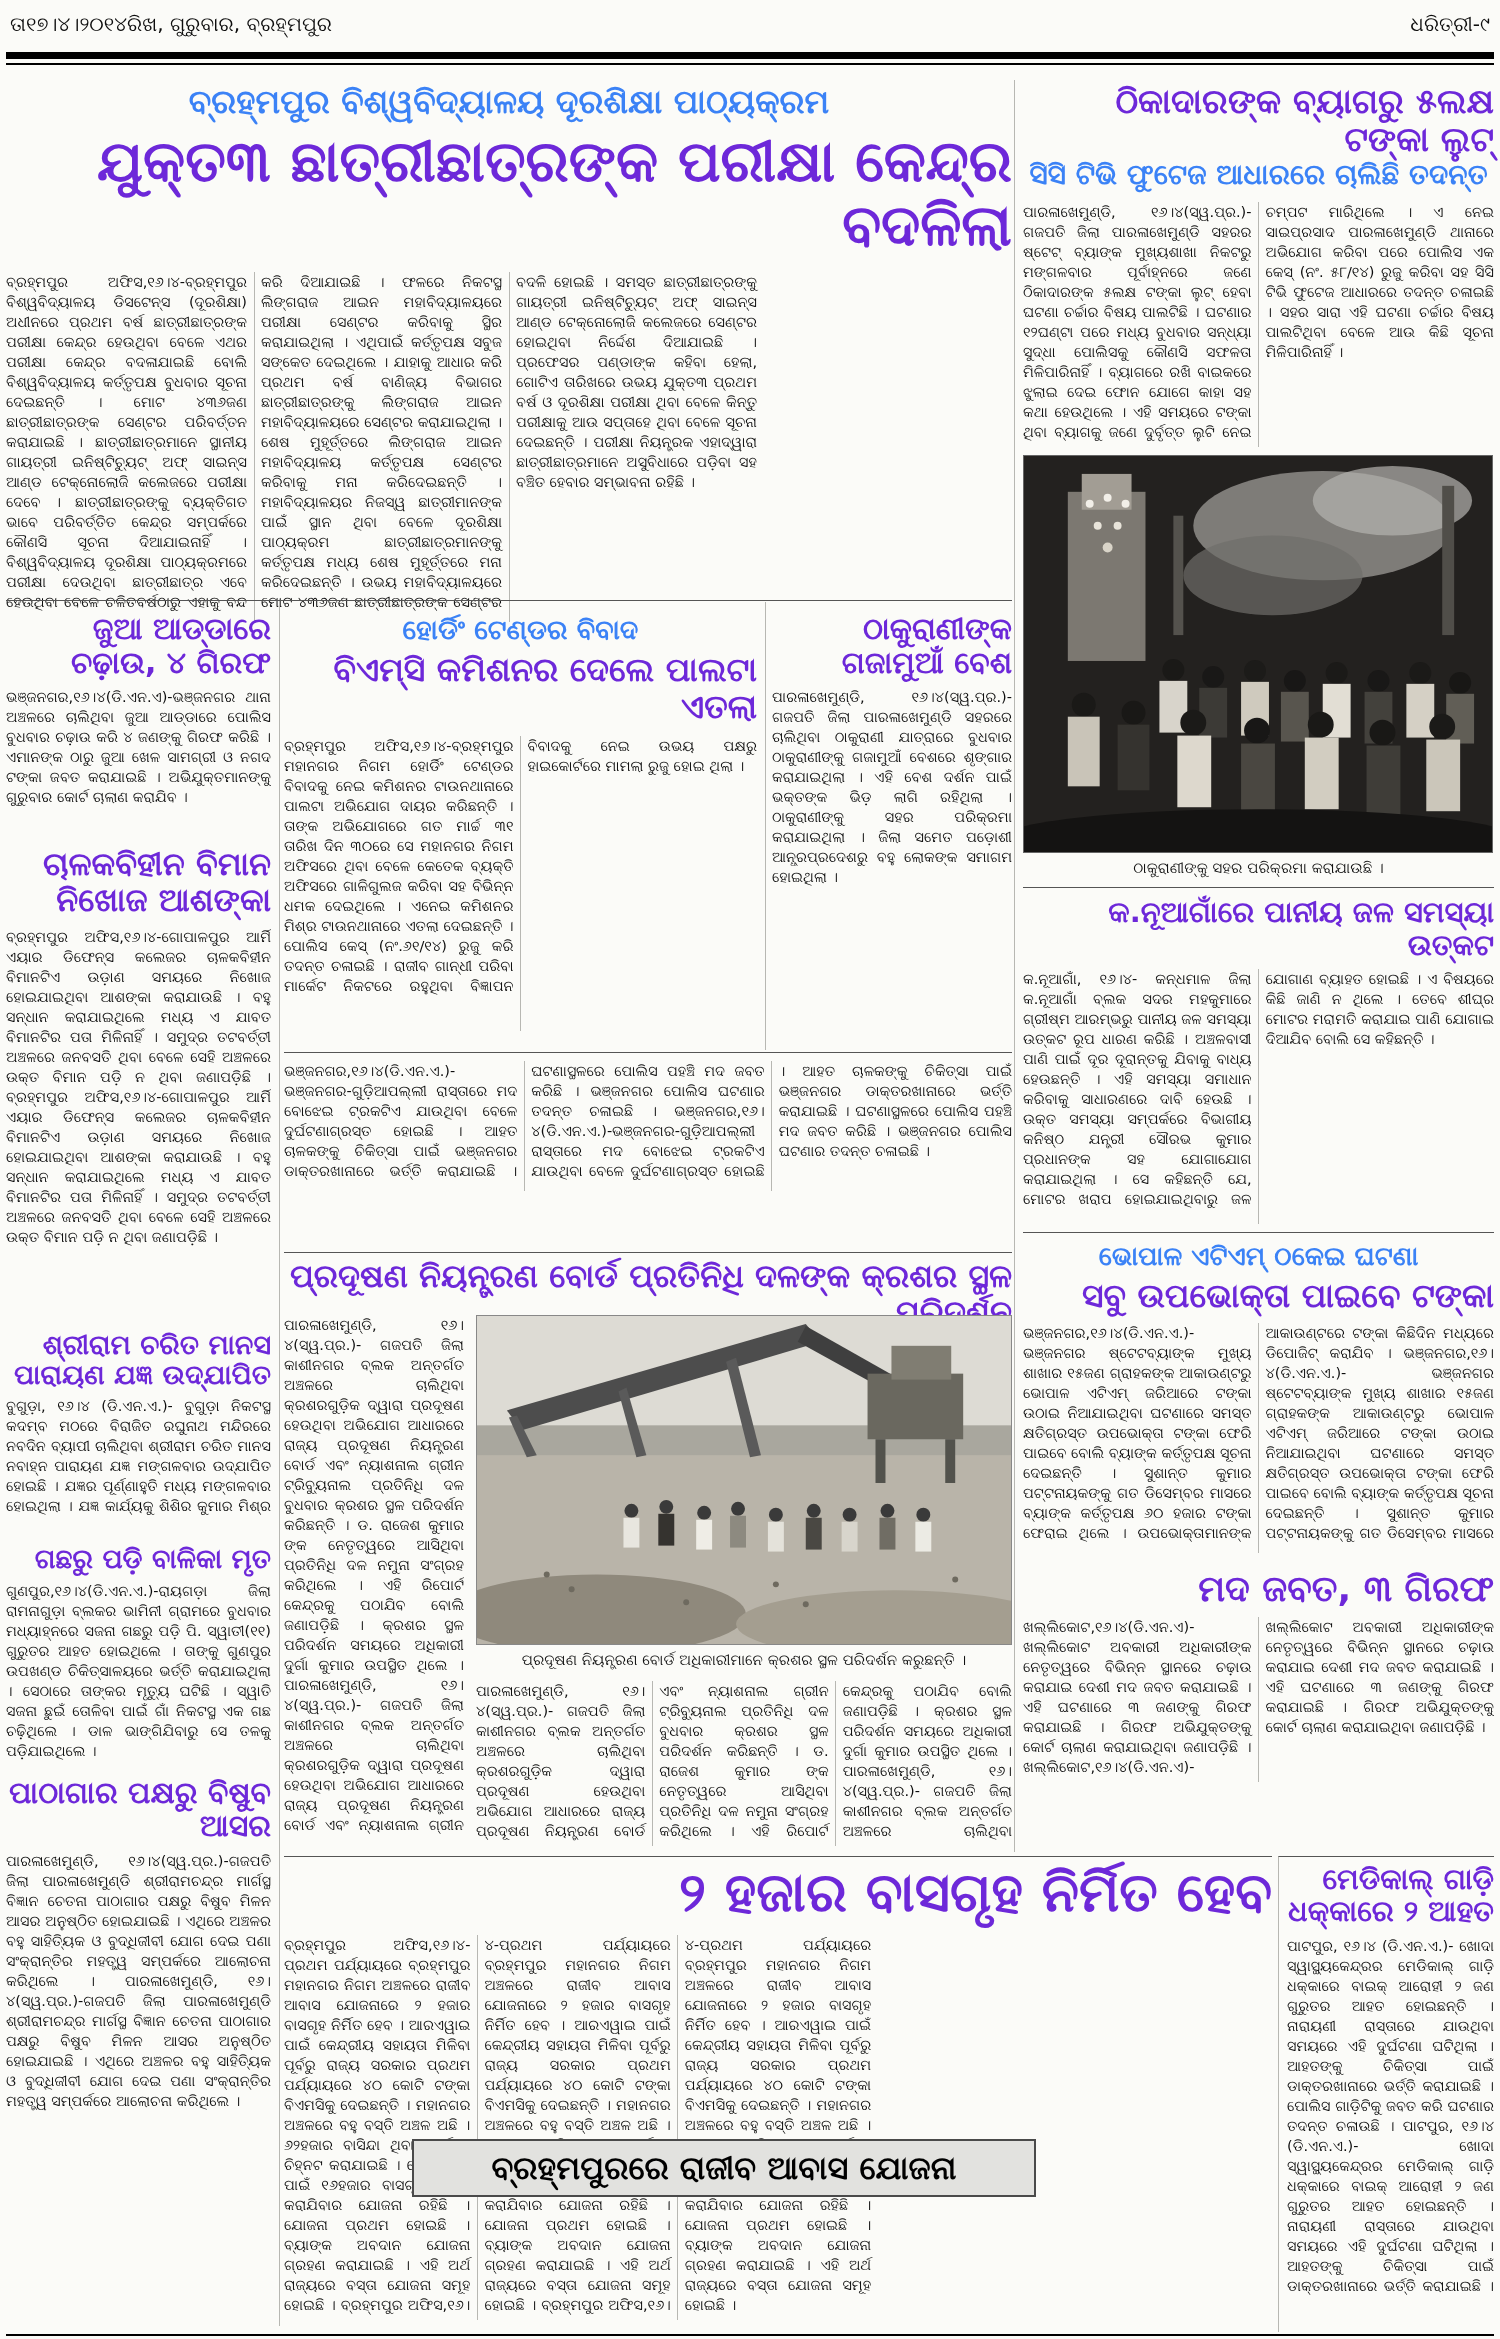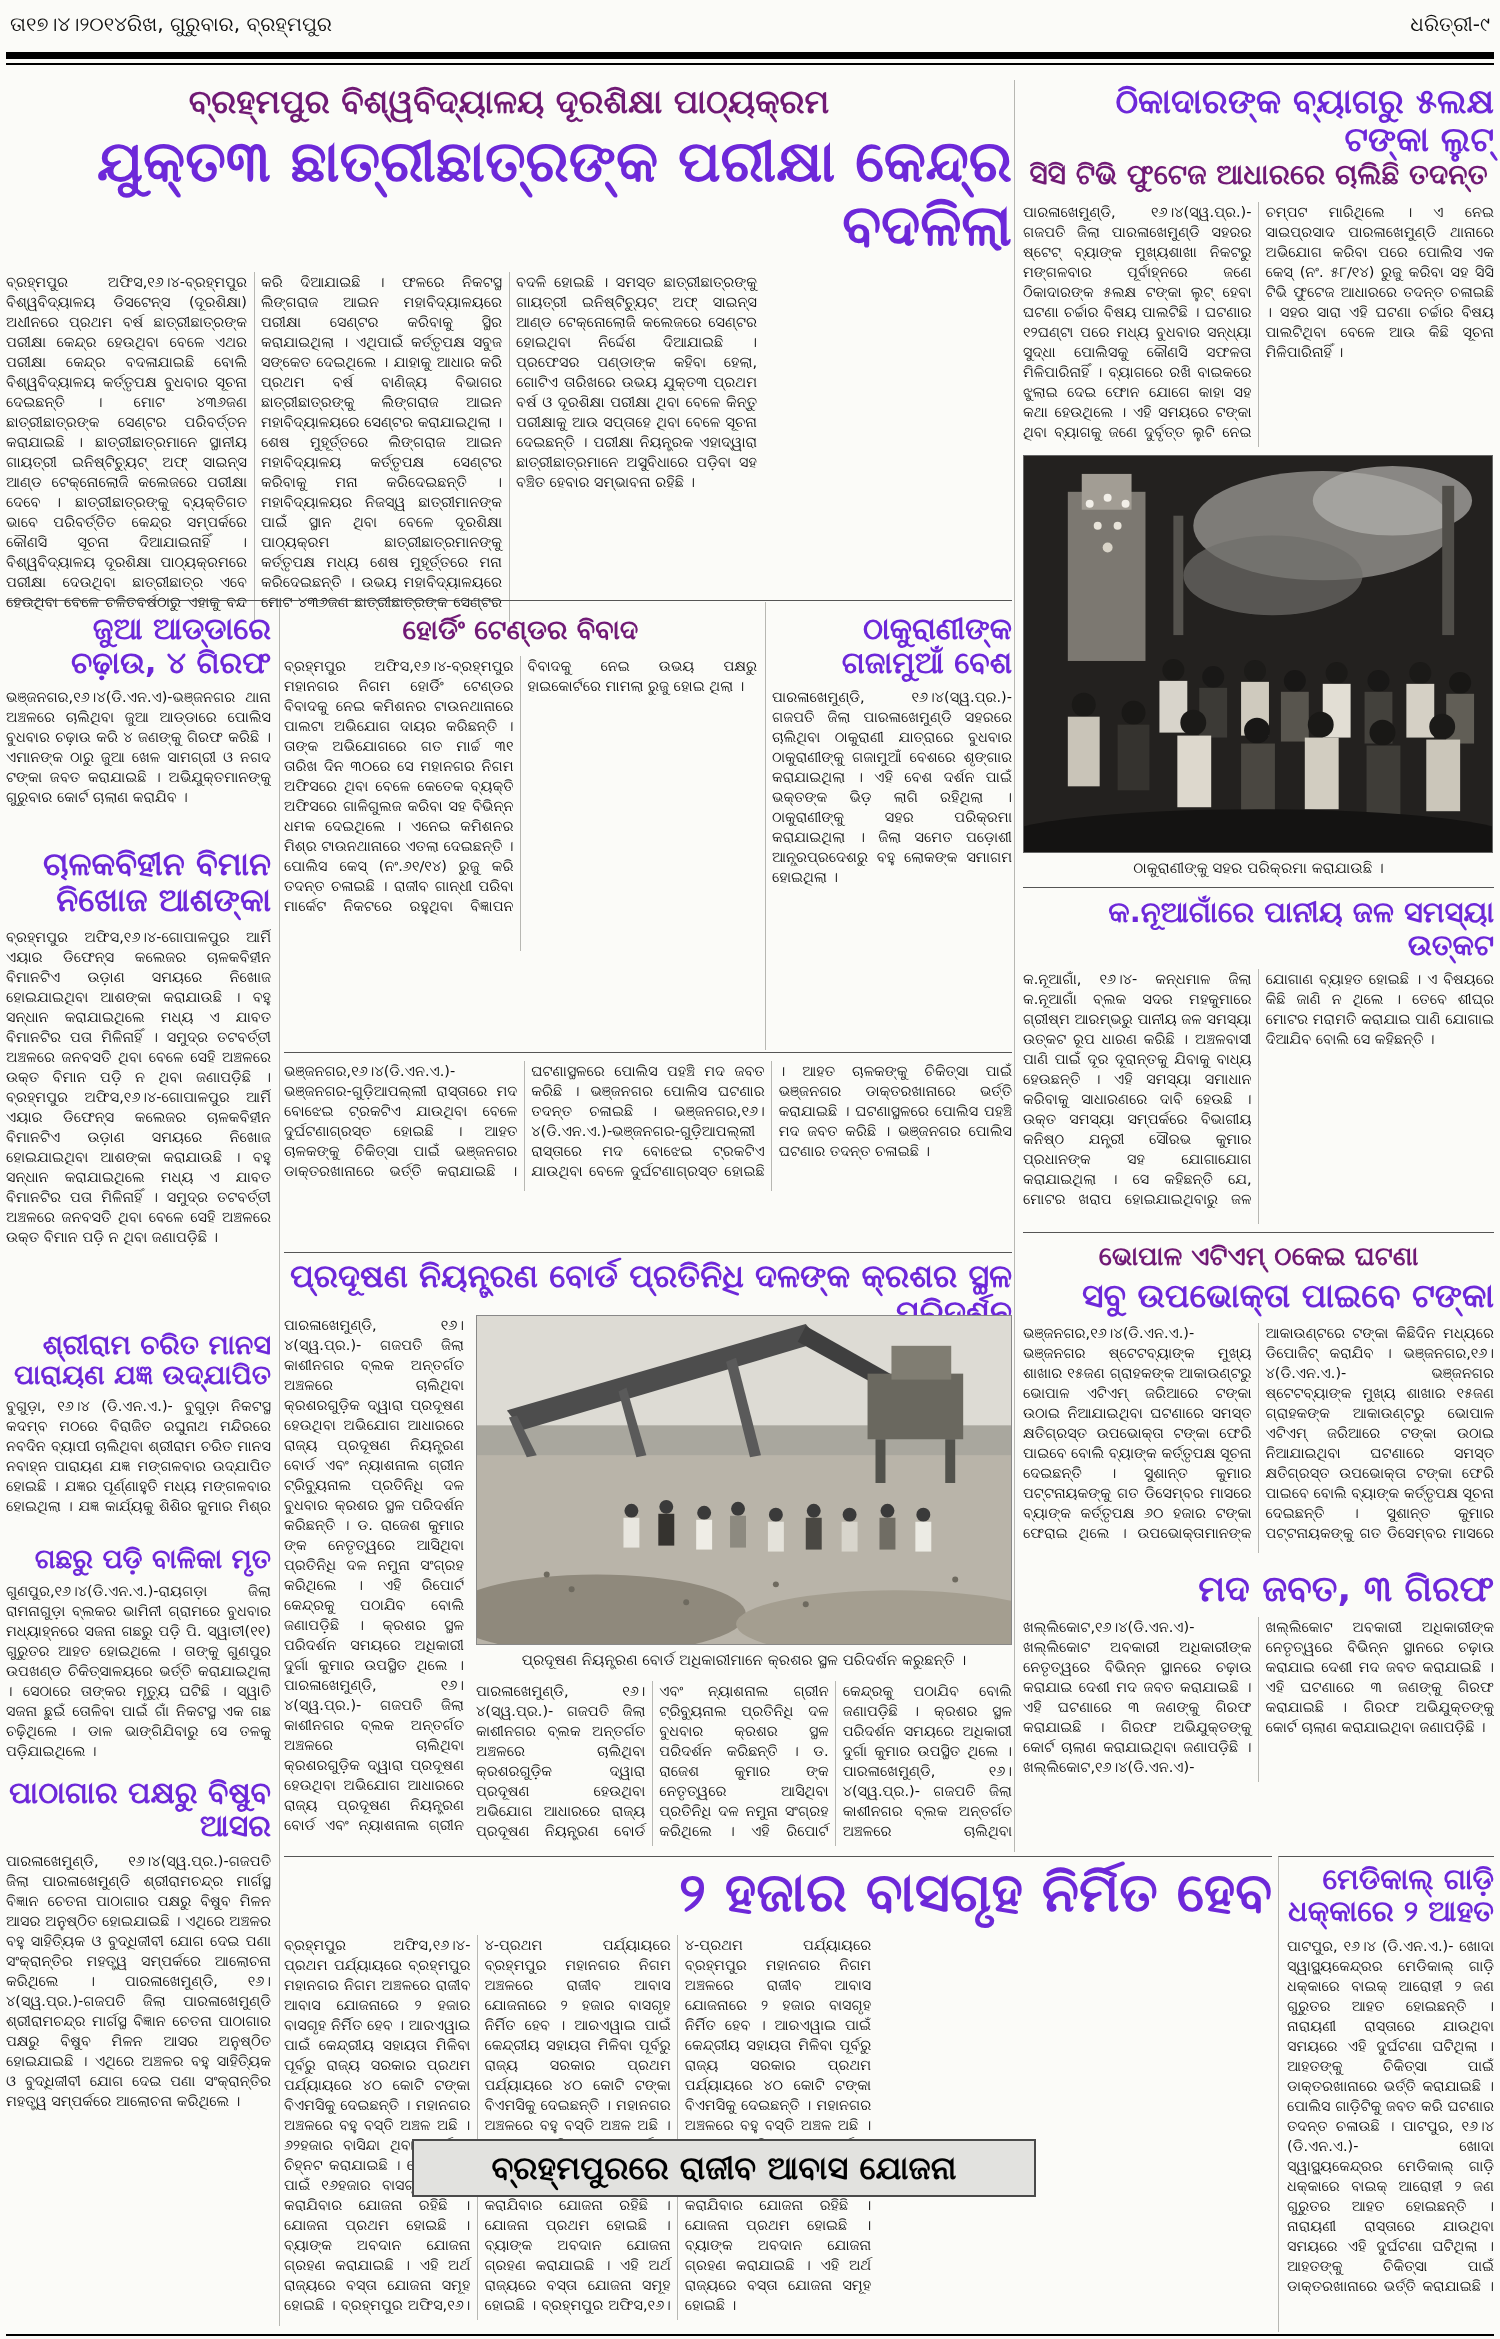--- a/index.html
+++ b/index.html
@@ -5,21 +5,21 @@
   * { margin:0; padding:0; box-sizing:border-box; }
   html,body { background:#e8e8e6; }
   .paper {
     position:relative; width:1500px; height:2339px;
     background:#fbfbf8; color:#0d0d0d;
     font-family:"DejaVu Sans", sans-serif;
     overflow:hidden;
   }
   .abs { position:absolute; }
   .hl { font-weight:700; text-align:right; line-height:1.12; color:#6d28d9; }
-  .kick { font-weight:700; text-align:center; color:#701a75; }
+  .kick { font-weight:700; text-align:center; color:#3b82f6; }
   .cols {
     text-align:justify; font-size:14.5px; line-height:1.38;
     column-gap:14px; column-rule:1px solid #b7b7b2; column-fill:auto;
     overflow:hidden; word-break:break-word;
   }
   .c1{column-count:1}.c2{column-count:2}.c3{column-count:3}.c4{column-count:4}.c5{column-count:5}
   .rule-t { border-top:1.5px solid #555; }
   .vrule-l { border-left:1px solid #b7b7b2; }
   .vrule-r { border-right:1px solid #b7b7b2; }
   .caption { text-align:center; font-size:15px; color:#111; }
@@ -73,20 +73,21 @@
     </div>
 
     <div>
       <div class="hl" style="font-size:30px; margin-top:10px;">ପାଠାଗାର ପକ୍ଷରୁ ବିଷୁବ ଆସର</div>
       <div class="cols c1" style="height:275px; margin-top:8px;">ପାରଳାଖେମୁଣ୍ଡି, ୧୬।୪(ସ୍ୱ.ପ୍ର.)-ଗଜପତି ଜିଲା ପାରଳାଖେମୁଣ୍ଡି ଶ୍ରୀରାମଚନ୍ଦ୍ର ମାର୍ଗସ୍ଥ ବିଜ୍ଞାନ ଚେତନା ପାଠାଗାର ପକ୍ଷରୁ ବିଷୁବ ମିଳନ ଆସର ଅନୁଷ୍ଠିତ ହୋଇଯାଇଛି । ଏଥିରେ ଅଞ୍ଚଳର ବହୁ ସାହିତ୍ୟିକ ଓ ବୁଦ୍ଧିଜୀବୀ ଯୋଗ ଦେଇ ପଣା ସଂକ୍ରାନ୍ତିର ମହତ୍ତ୍ୱ ସମ୍ପର୍କରେ ଆଲୋଚନା କରିଥିଲେ । ପାରଳାଖେମୁଣ୍ଡି, ୧୬।୪(ସ୍ୱ.ପ୍ର.)-ଗଜପତି ଜିଲା ପାରଳାଖେମୁଣ୍ଡି ଶ୍ରୀରାମଚନ୍ଦ୍ର ମାର୍ଗସ୍ଥ ବିଜ୍ଞାନ ଚେତନା ପାଠାଗାର ପକ୍ଷରୁ ବିଷୁବ ମିଳନ ଆସର ଅନୁଷ୍ଠିତ ହୋଇଯାଇଛି । ଏଥିରେ ଅଞ୍ଚଳର ବହୁ ସାହିତ୍ୟିକ ଓ ବୁଦ୍ଧିଜୀବୀ ଯୋଗ ଦେଇ ପଣା ସଂକ୍ରାନ୍ତିର ମହତ୍ତ୍ୱ ସମ୍ପର୍କରେ ଆଲୋଚନା କରିଥିଲେ ।</div>
     </div>
   </div>
 
   <div class="abs vrule-r" style="left:284px; top:602px; width:482px; height:448px; padding-right:8px;">
     <div class="kick" style="font-size:27px; margin-top:12px;">ହୋର୍ଡିଂ ଟେଣ୍ଡର ବିବାଦ</div>
+    <div class="hl" style="font-size:33px; margin-top:6px;">ବିଏମ୍ସି କମିଶନର ଦେଲେ ପାଲଟା ଏତଲା</div>
     <div class="cols c2" style="height:295px; margin-top:10px;">ବ୍ରହ୍ମପୁର ଅଫିସ,୧୬।୪-ବ୍ରହ୍ମପୁର ମହାନଗର ନିଗମ ହୋର୍ଡିଂ ଟେଣ୍ଡର ବିବାଦକୁ ନେଇ କମିଶନର ଟାଉନଥାନାରେ ପାଲଟା ଅଭିଯୋଗ ଦାୟର କରିଛନ୍ତି । ତାଙ୍କ ଅଭିଯୋଗରେ ଗତ ମାର୍ଚ୍ଚ ୩୧ ତାରିଖ ଦିନ ୩୦ରେ ସେ ମହାନଗର ନିଗମ ଅଫିସରେ ଥିବା ବେଳେ କେତେକ ବ୍ୟକ୍ତି ଅଫିସରେ ଗାଳିଗୁଲଜ କରିବା ସହ ବିଭିନ୍ନ ଧମକ ଦେଇଥିଲେ । ଏନେଇ କମିଶନର ମିଶ୍ର ଟାଉନଥାନାରେ ଏତଲା ଦେଇଛନ୍ତି । ପୋଲିସ କେସ୍ (ନଂ.୬୧/୧୪) ରୁଜୁ କରି ତଦନ୍ତ ଚଳାଇଛି । ରାଜୀବ ଗାନ୍ଧୀ ପରିବା ମାର୍କେଟ ନିକଟରେ ରହୁଥିବା ବିଜ୍ଞାପନ ବିବାଦକୁ ନେଇ ଉଭୟ ପକ୍ଷରୁ ହାଇକୋର୍ଟରେ ମାମଲା ରୁଜୁ ହୋଇ ଥିଲା ।</div>
   </div>
 
   <div class="abs" style="left:772px; top:602px; width:240px; height:448px;">
     <div class="hl" style="font-size:30px; margin-top:10px;">ଠାକୁରାଣୀଙ୍କ ଗଜାମୁଆଁ ବେଶ</div>
     <div class="cols c1" style="height:330px; margin-top:8px;">ପାରଳାଖେମୁଣ୍ଡି, ୧୬।୪(ସ୍ୱ.ପ୍ର.)- ଗଜପତି ଜିଲା ପାରଳାଖେମୁଣ୍ଡି ସହରରେ ଚାଲିଥିବା ଠାକୁରାଣୀ ଯାତ୍ରାରେ ବୁଧବାର ଠାକୁରାଣୀଙ୍କୁ ଗଜାମୁଆଁ ବେଶରେ ଶୃଙ୍ଗାର କରାଯାଇଥିଲା । ଏହି ବେଶ ଦର୍ଶନ ପାଇଁ ଭକ୍ତଙ୍କ ଭିଡ଼ ଲାଗି ରହିଥିଲା । ଠାକୁରାଣୀଙ୍କୁ ସହର ପରିକ୍ରମା କରାଯାଇଥିଲା । ଜିଲା ସମେତ ପଡ଼ୋଶୀ ଆନ୍ଧ୍ରପ୍ରଦେଶରୁ ବହୁ ଲୋକଙ୍କ ସମାଗମ ହୋଇଥିଲା ।</div>
   </div>
 
   <div class="abs rule-t" style="left:284px; top:1052px; width:728px; height:198px;">
     <div class="cols c3" style="height:130px; margin-top:8px;">ଭଞ୍ଜନଗର,୧୬।୪(ଡି.ଏନ.ଏ.)-ଭଞ୍ଜନଗର-ଗୁଡ଼ିଆପଲ୍ଲୀ ରାସ୍ତାରେ ମଦ ବୋଝେଇ ଟ୍ରକଟିଏ ଯାଉଥିବା ବେଳେ ଦୁର୍ଘଟଣାଗ୍ରସ୍ତ ହୋଇଛି । ଆହତ ଚାଳକଙ୍କୁ ଚିକିତ୍ସା ପାଇଁ ଭଞ୍ଜନଗର ଡାକ୍ତରଖାନାରେ ଭର୍ତ୍ତି କରାଯାଇଛି । ଘଟଣାସ୍ଥଳରେ ପୋଲିସ ପହଞ୍ଚି ମଦ ଜବତ କରିଛି । ଭଞ୍ଜନଗର ପୋଲିସ ଘଟଣାର ତଦନ୍ତ ଚଳାଇଛି । ଭଞ୍ଜନଗର,୧୬।୪(ଡି.ଏନ.ଏ.)-ଭଞ୍ଜନଗର-ଗୁଡ଼ିଆପଲ୍ଲୀ ରାସ୍ତାରେ ମଦ ବୋଝେଇ ଟ୍ରକଟିଏ ଯାଉଥିବା ବେଳେ ଦୁର୍ଘଟଣାଗ୍ରସ୍ତ ହୋଇଛି । ଆହତ ଚାଳକଙ୍କୁ ଚିକିତ୍ସା ପାଇଁ ଭଞ୍ଜନଗର ଡାକ୍ତରଖାନାରେ ଭର୍ତ୍ତି କରାଯାଇଛି । ଘଟଣାସ୍ଥଳରେ ପୋଲିସ ପହଞ୍ଚି ମଦ ଜବତ କରିଛି । ଭଞ୍ଜନଗର ପୋଲିସ ଘଟଣାର ତଦନ୍ତ ଚଳାଇଛି ।</div>

